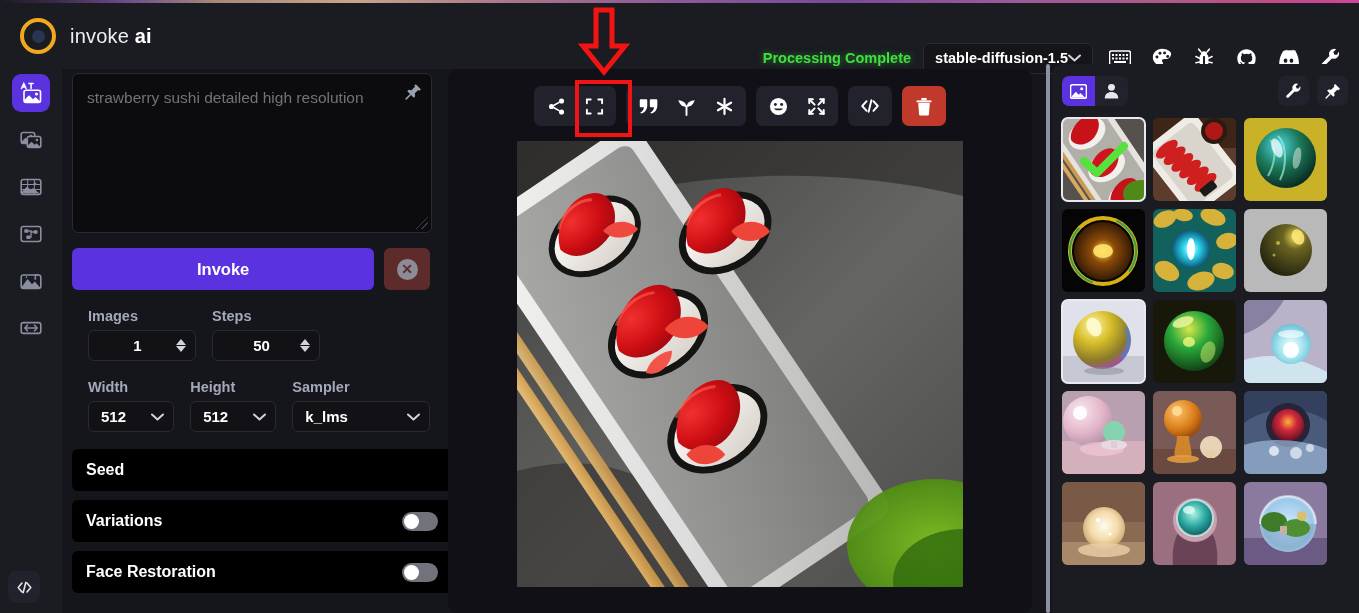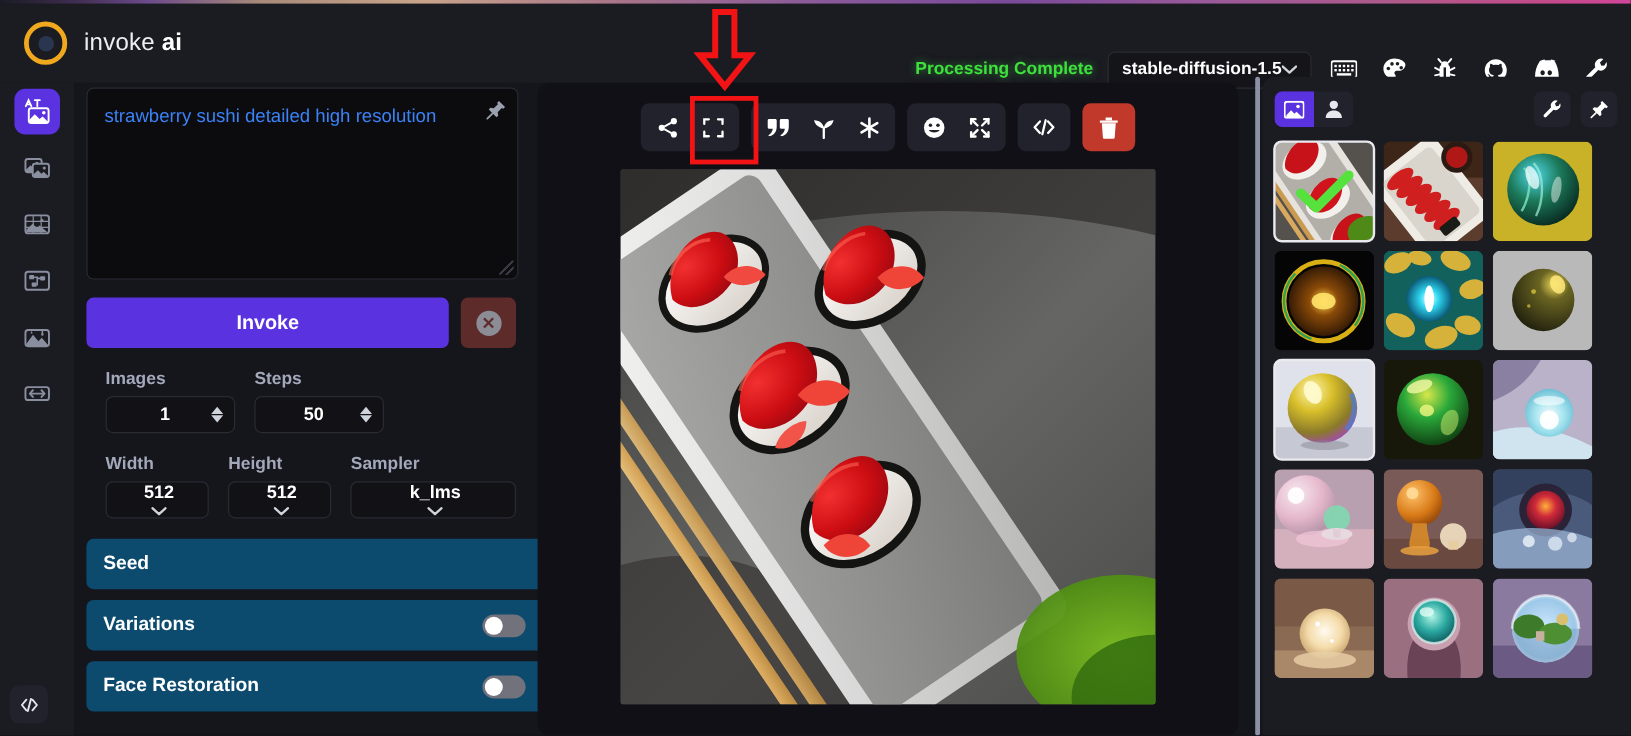--- a/index.html
+++ b/index.html
@@ -76,21 +76,21 @@
 
   
   .options {
     position: absolute; top: 69px; left: 62px; width: 382px; height: 544px;
     background: #15151c; padding: 4px 14px 0 10px;
   }
   .prompt-box {
     position: relative; width: 360px; height: 160px;
     background: #0c0c0f; border: 1px solid #2a2a33; border-radius: 6px;
     padding: 14px 60px 10px 14px;
-    color: #3b82f6; font-size: 15.5px; line-height: 1.35;
+    color: #737373; font-size: 15.5px; line-height: 1.35;
     overflow: hidden;
   }
   .prompt-pin {
     position: absolute; top: 9px; right: 9px; color: #9aa0ae; cursor: pointer;
   }
   .prompt-grip {
     position: absolute; right: 3px; bottom: 3px; width: 12px; height: 12px;
     background:
       linear-gradient(135deg, transparent 0 46%, #3a3a45 46% 54%, transparent 54% 100%),
       linear-gradient(135deg, transparent 0 70%, #3a3a45 70% 78%, transparent 78% 100%);
@@ -122,27 +122,27 @@
   .stepper { display:flex; flex-direction: column; gap: 1px; margin-right: 9px; cursor: pointer; }
   .stepper .up, .stepper .dn {
     width: 0; height: 0; border-left: 5px solid transparent; border-right: 5px solid transparent;
   }
   .stepper .up { border-bottom: 6px solid #cfd3dc; }
   .stepper .dn { border-top: 6px solid #cfd3dc; }
 
   .sel-input {
     background: #111116; border: 1px solid #2a2a33; border-radius: 6px;
     height: 31px; display: flex; align-items: center; justify-content: space-between;
-    padding: 0 9px 0 12px; color: #fff; font-size: 15px; font-weight: 700; cursor: pointer; flex-direction: column;
+    padding: 0 9px 0 12px; color: #fff; font-size: 15px; font-weight: 700; cursor: pointer;
   }
   .sel-input .chev { color:#cfd3dc; font-size: 12px; }
 
   .accordion { margin-top: 17px; display: flex; flex-direction: column; gap: 9px; }
   .acc-row {
-    width: 436px; height: 42px; background: #0c4a6e; border-radius: 6px;
+    width: 436px; height: 42px; background: #000000; border-radius: 6px;
     display: flex; align-items: center; padding: 0 14px; cursor: pointer;
   }
   .acc-title { color: #fff; font-size: 16px; font-weight: 700; }
   .acc-right { margin-left: auto; display: flex; align-items: center; gap: 12px; }
   .toggle {
     width: 36px; height: 19px; border-radius: 10px; background: #72727c;
     position: relative; cursor: pointer;
   }
   .toggle i {
     position: absolute; left: 2px; top: 2px; width: 15px; height: 15px;

